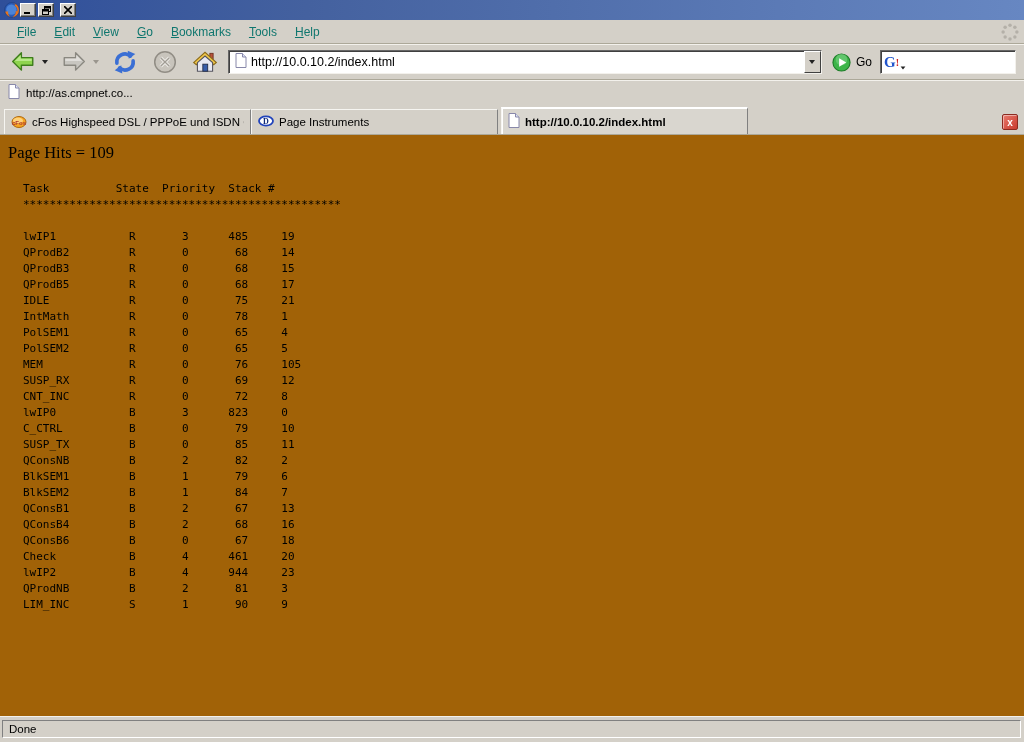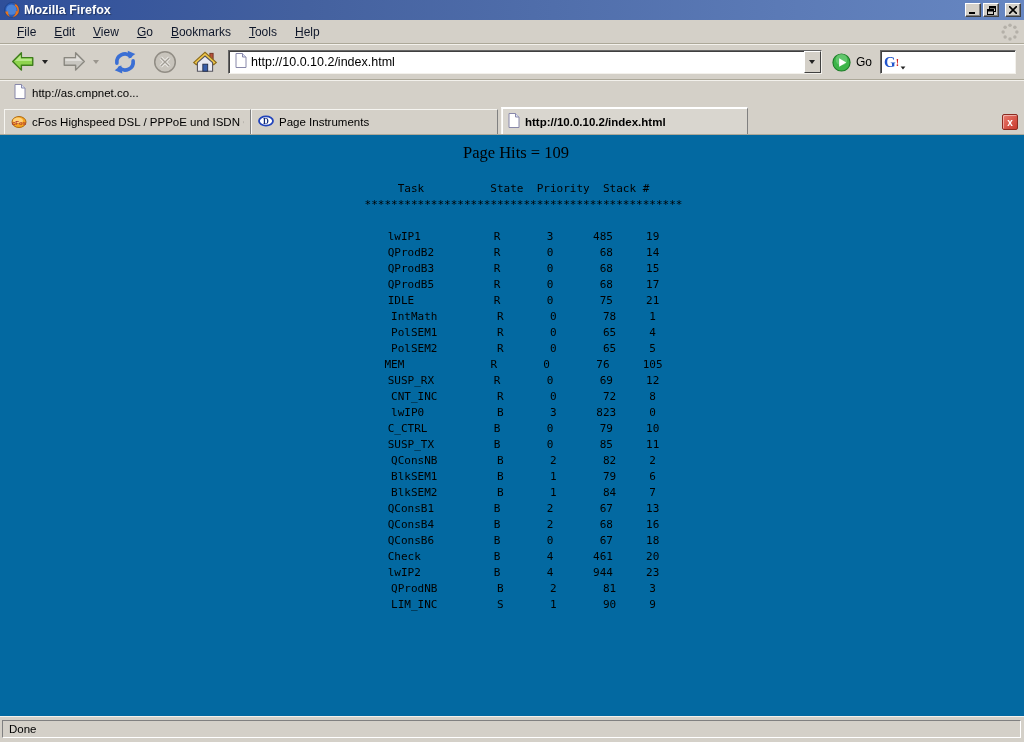--- a/index.html
+++ b/index.html
@@ -47,21 +47,21 @@
     background: #d4d0c8;
     display: flex;
     align-items: center;
     padding: 0 2px 0 8px;
     border-bottom: 1px solid #aca899;
     flex: 0 0 auto;
   }
   .menu-item {
     padding: 3px 9px;
     font-size: 12px;
-    color: #0f172a;
+    color: #0f766e;
     cursor: default;
     white-space: nowrap;
   }
   .menu-item u { text-decoration: underline; }
   .menu-spacer { flex: 1 1 auto; }
   .throbber { width: 20px; height: 20px; margin-right: 2px; }
 
   
   .nav-toolbar {
     height: 36px;
@@ -120,21 +120,21 @@
     flex: 1 1 auto; border: none; outline: none; background: transparent;
     font-family: "Liberation Sans", sans-serif; font-size: 12px; height: 18px;
   }
 
   
   .bookmarks-bar {
     height: 24px;
     background: #d4d0c8;
     border-top: 1px solid #f3f1ec;
     display: flex; align-items: center;
-    padding: 0 10px;
+    padding: 0 4px;
     flex: 0 0 auto;
   }
   .bookmark-item { display: flex; align-items: center; gap: 6px; padding: 2px 4px; cursor: pointer; }
   .bookmark-label { font-size: 11.5px; color: #000; white-space: nowrap; }
 
   
   .tab-strip {
     height: 31px;
     background: #d4d0c8;
     display: flex; align-items: flex-end;
@@ -173,24 +173,23 @@
     border-radius: 2px;
     color: #fff; font-weight: bold; font-size: 10px; line-height: 13px;
     display: flex; align-items: center; justify-content: center;
     cursor: pointer;
     box-shadow: inset 1px 1px 0 rgba(255,255,255,.45);
   }
 
   
   .content {
     flex: 1 1 auto;
-    background: #0369a1;
+    background: #a16207;
     overflow: hidden;
     padding: 8px 0 8px 8px;
-    text-align: center;
   }
   .page-hits {
     font-family: "Liberation Serif", serif;
     font-size: 16.5px;
     color: #000;
   }
   .task-table {
     margin-top: 18px;
     font-family: "DejaVu Sans Mono", "Liberation Mono", monospace;
     font-size: 11px;
@@ -226,21 +225,20 @@
 <div class="title-bar">
   <span class="app-icon">
     <svg class="icon16" viewBox="0 0 16 16">
       <circle cx="8" cy="8" r="7.4" fill="#2a5bb8"></circle>
       <circle cx="7.4" cy="7.6" r="5.2" fill="#4a83d8"></circle>
       <path d="M8 .8 C12.6.8 15.4 4.4 15.2 8.4 C15 12.2 12 15.2 8.4 15.2 C11 13.6 12.2 11.4 11.8 8.8 L13.4 9.4 C13.6 6.6 12.4 4.6 10.4 3.6 L11.6 2.8 C10.4 1.4 9.2.8 8 .8 Z" fill="#e8731a"></path>
       <path d="M1 9.6 C1.4 12.6 3.6 14.8 6.4 15.1 C4.4 13.4 3.8 11.6 4.2 9.6 Z" fill="#e8731a"></path>
       <circle cx="8" cy="8" r="7.4" fill="none" stroke="#1a3a78" stroke-width=".6"></circle>
     </svg>
   </span>
-  <span class="title-text">Mozilla Firefox</span>
   <span class="win-btns">
     <span class="win-btn">
       <svg width="8" height="8" viewBox="0 0 8 8">
           <rect x="0" y="6" width="6" height="2" fill="#000"></rect>
         </svg>
     </span>
     <span class="win-btn">
       <svg width="9" height="9" viewBox="0 0 9 9">
         <rect x="2.5" y="0.5" width="6" height="5" fill="none" stroke="#000"></rect>
         <rect x="2.5" y="0.5" width="6" height="2" fill="#000"></rect>

